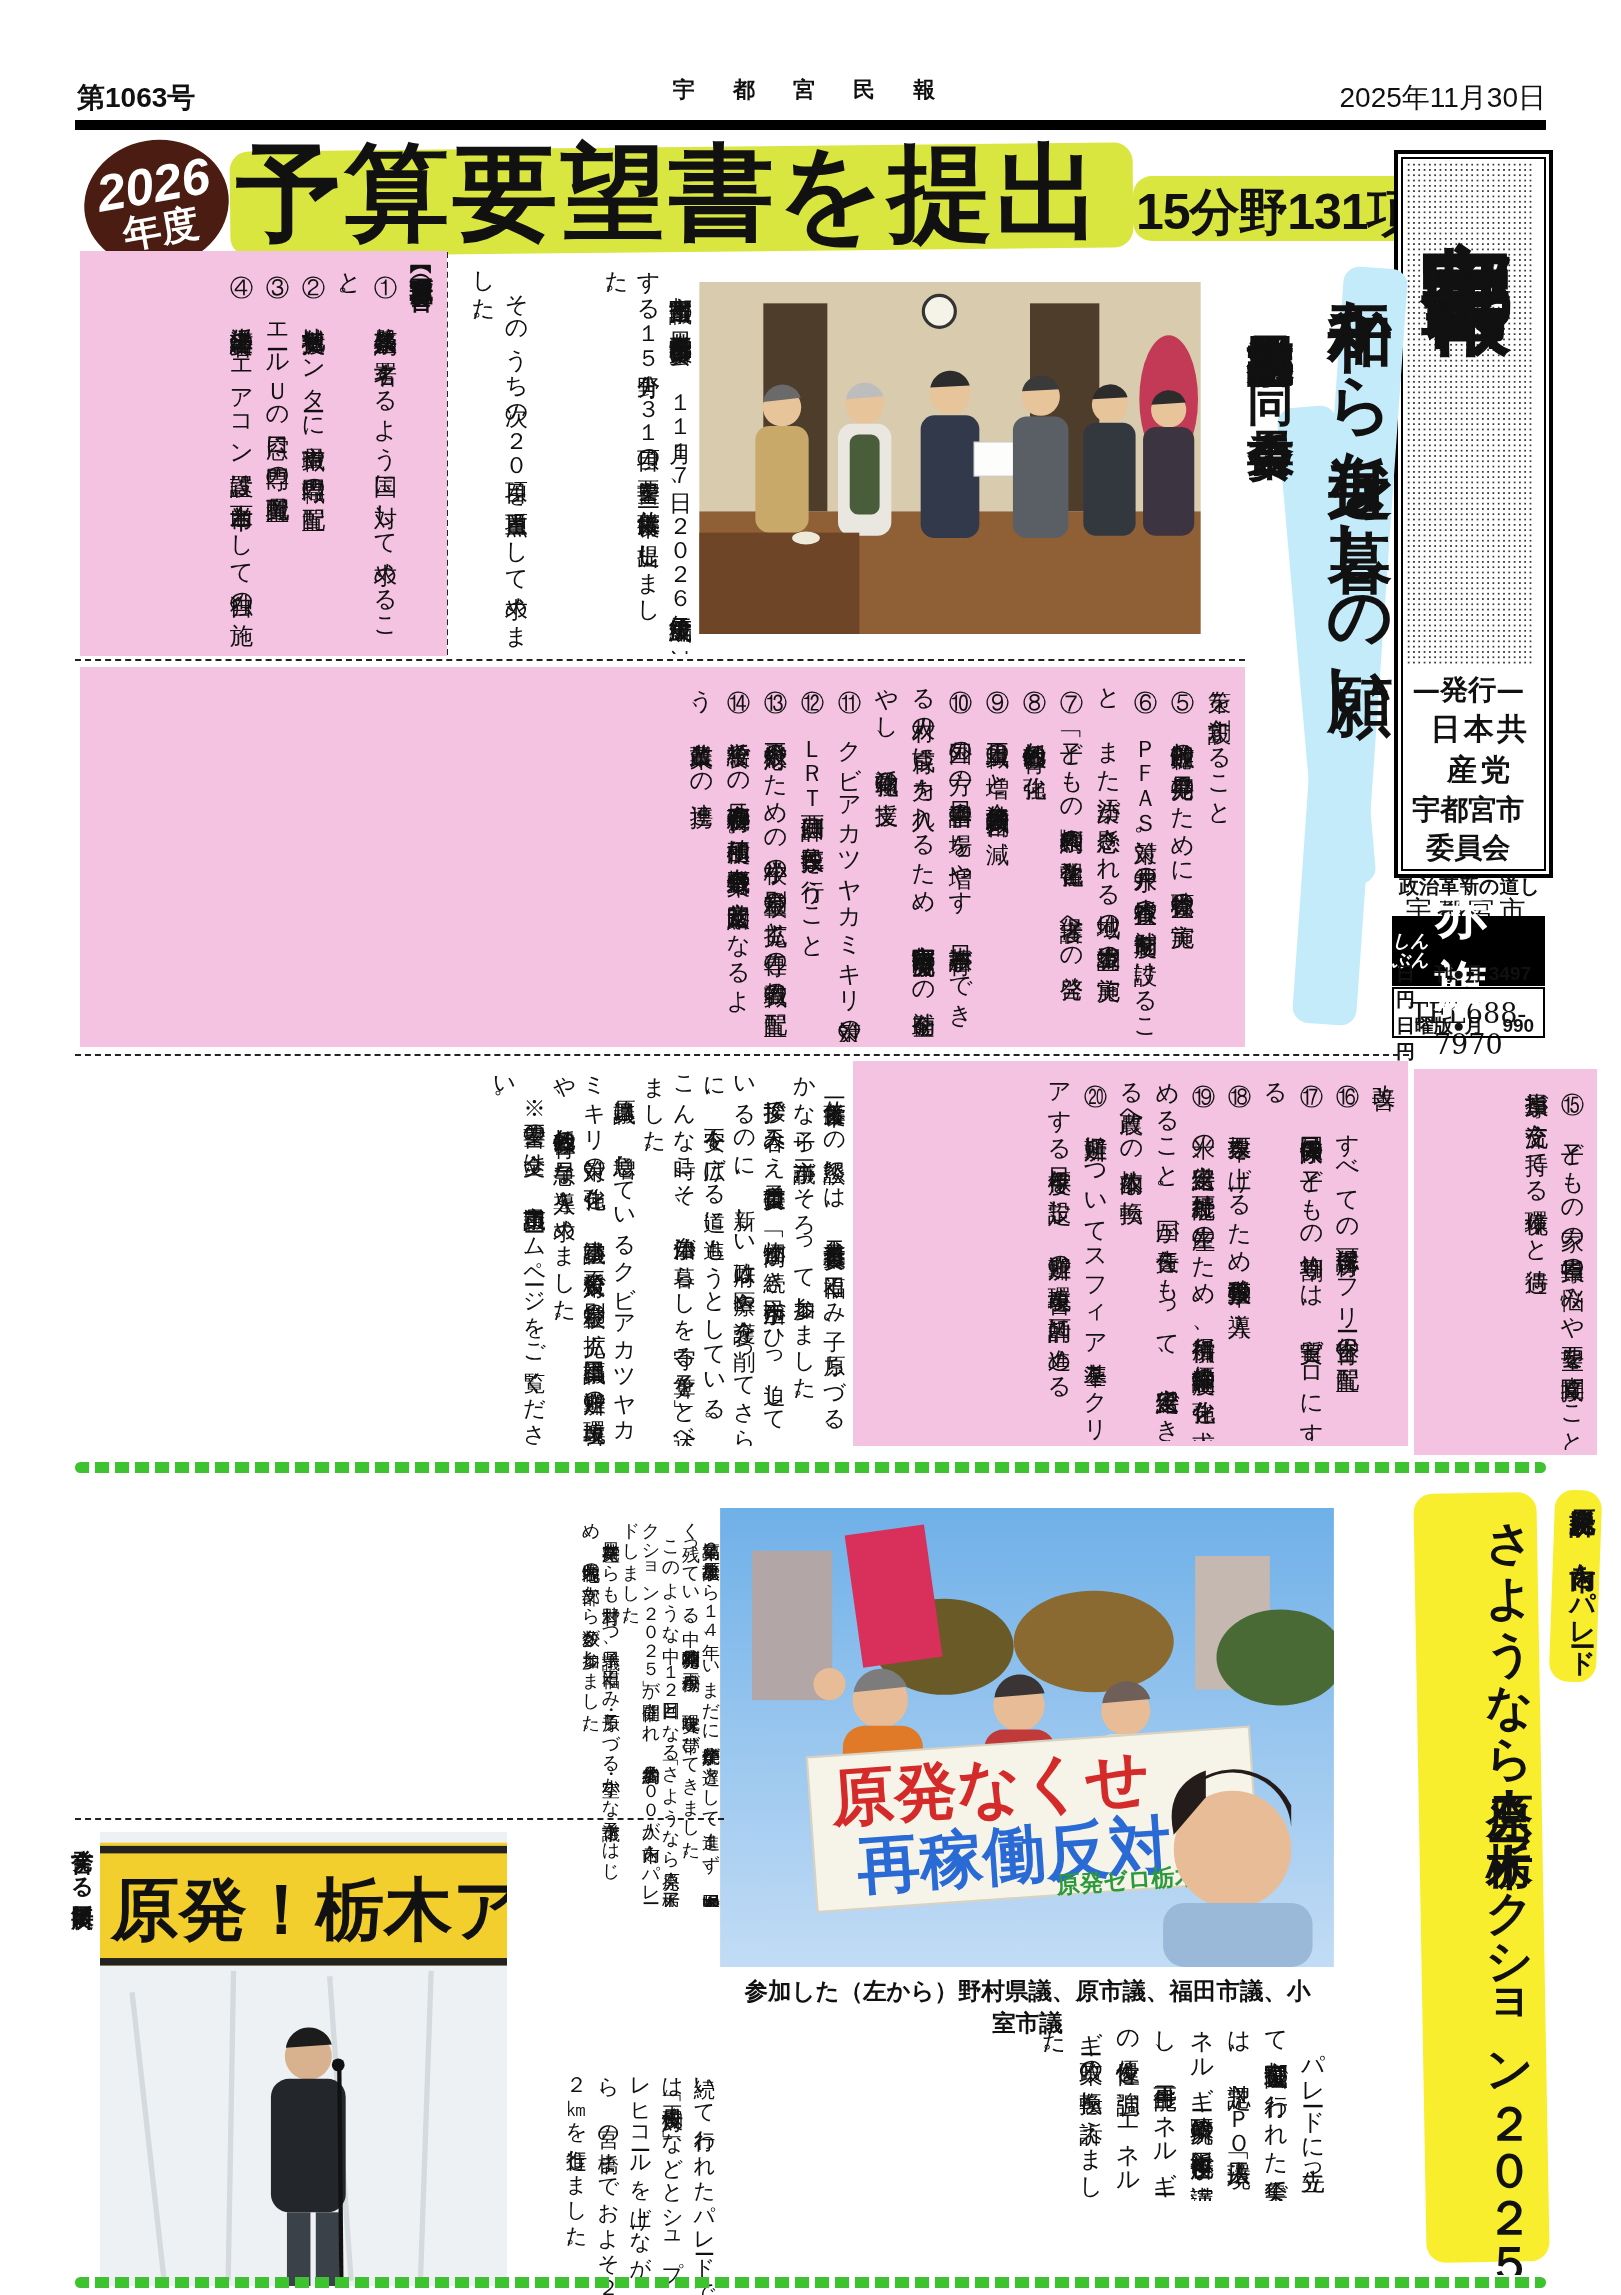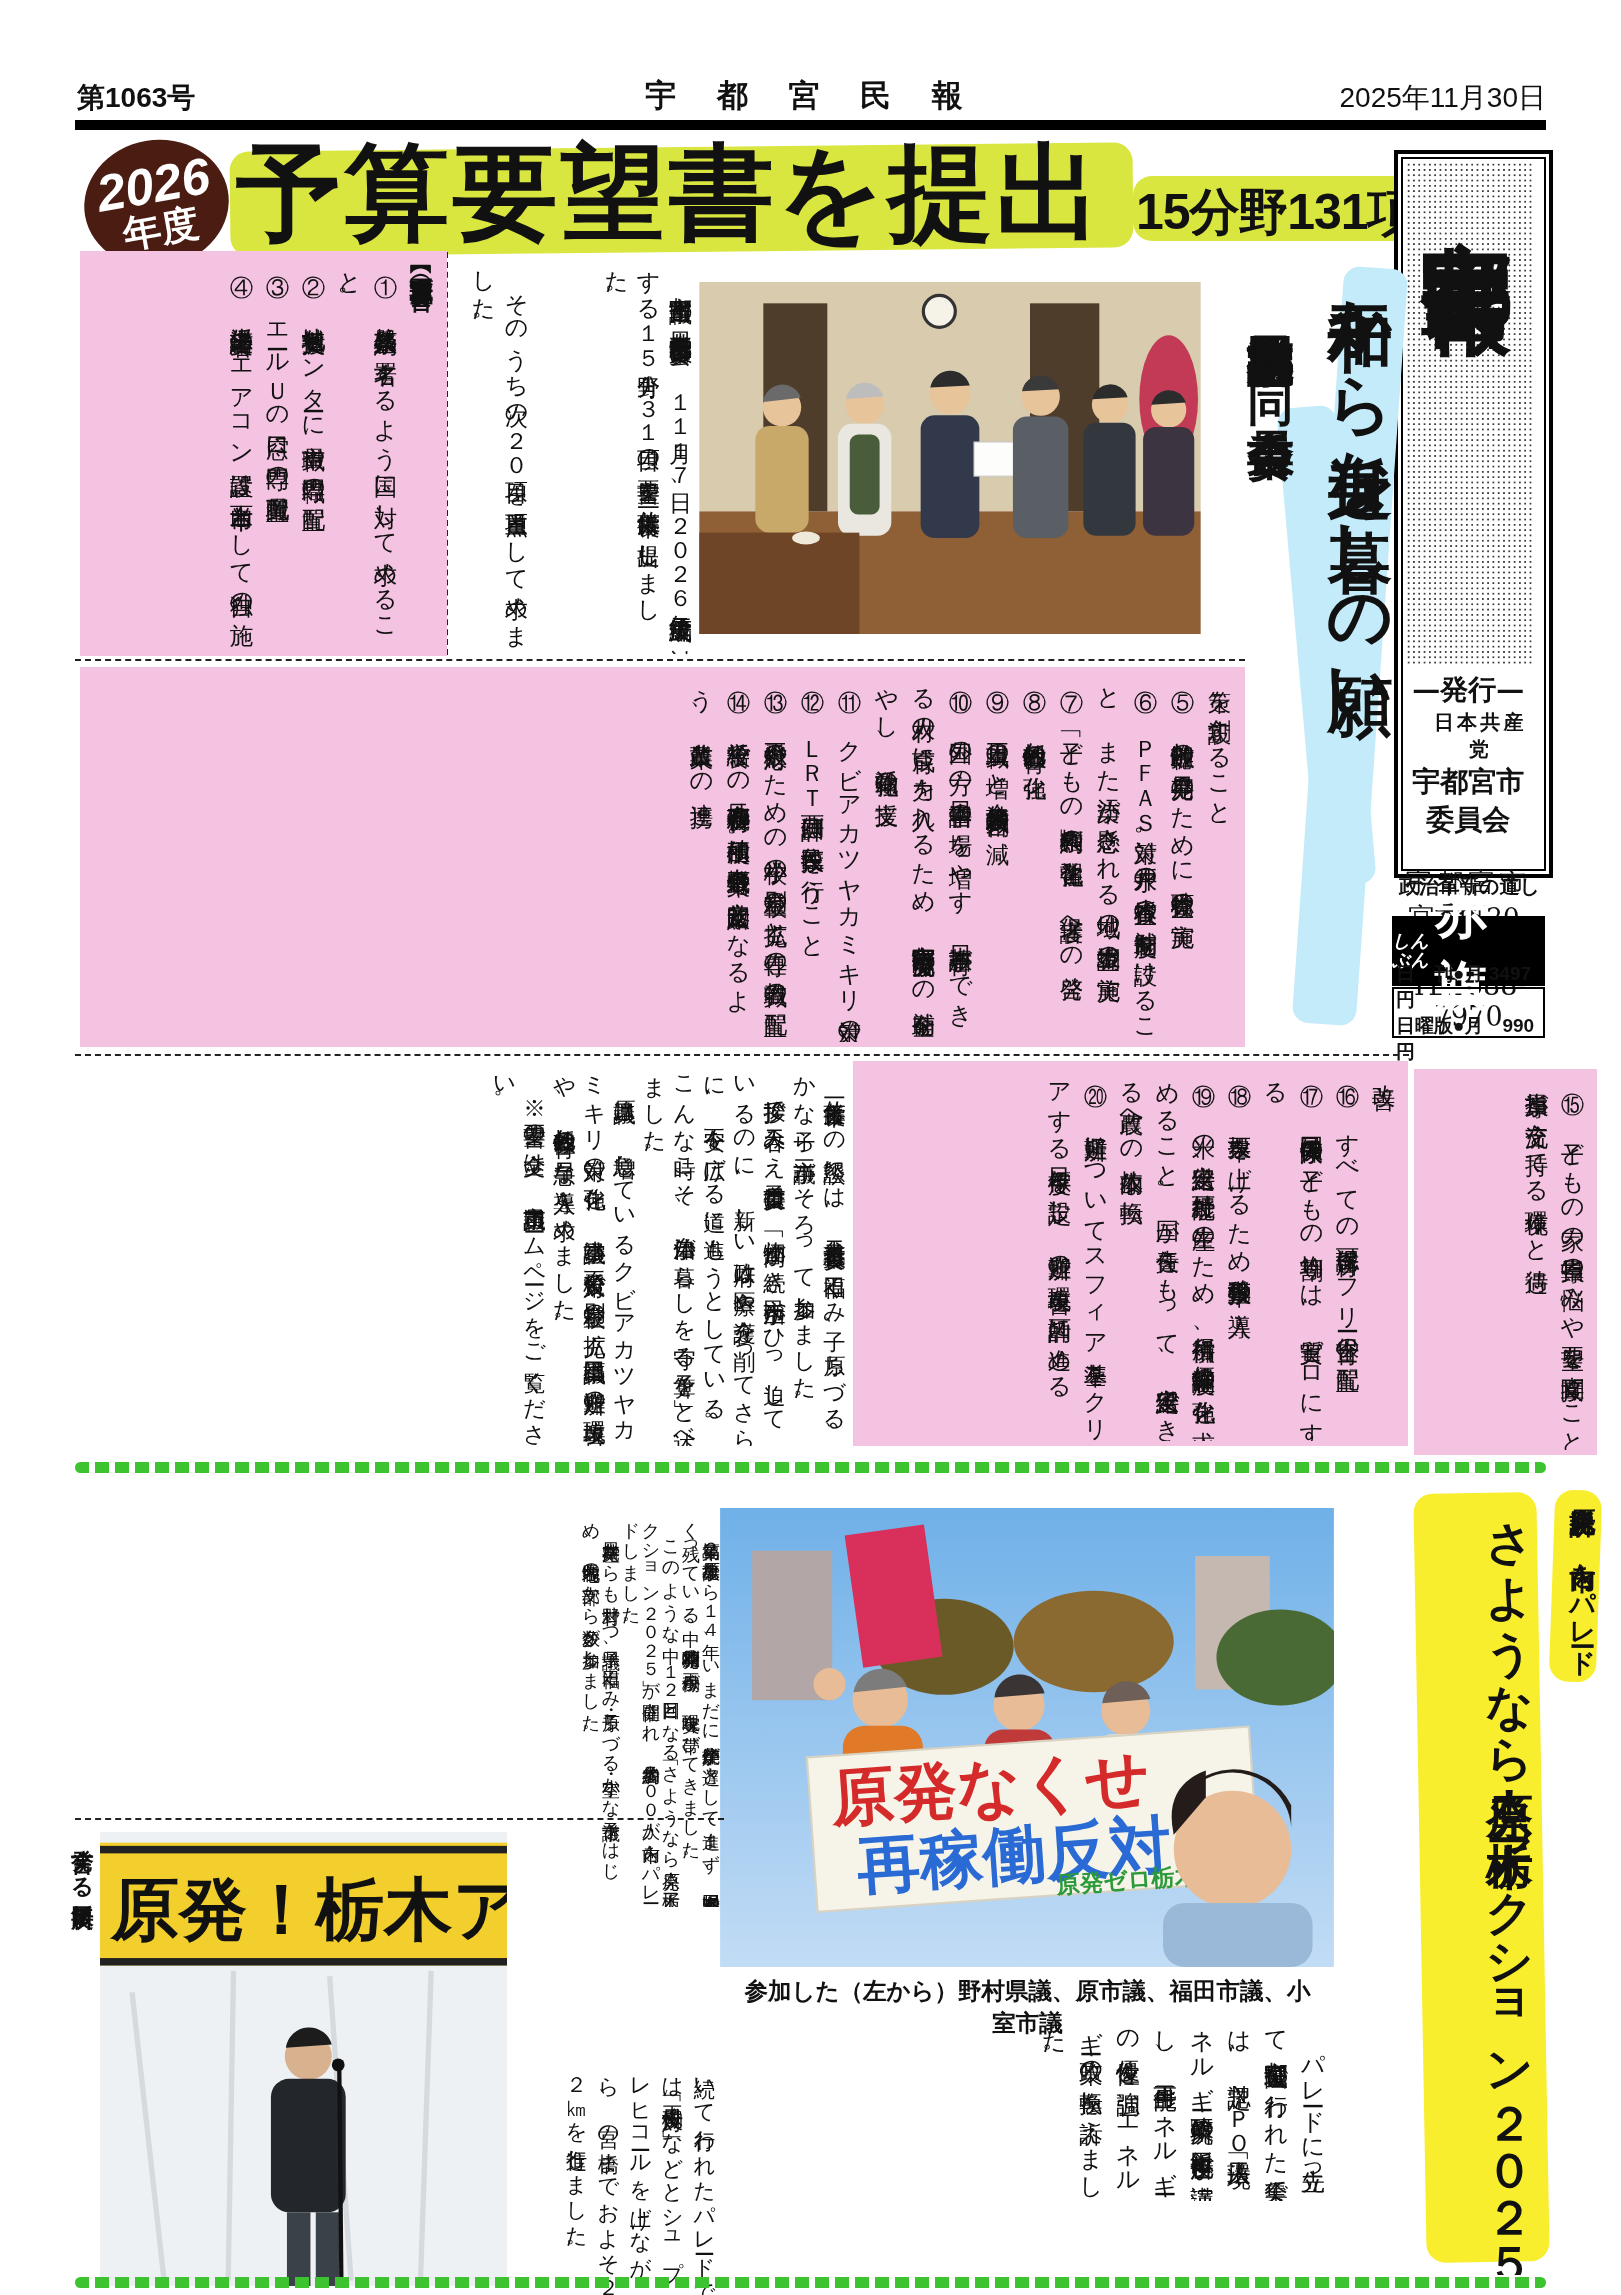--- a/index.html
+++ b/index.html
@@ -18,21 +18,21 @@
   .hl-yg{background:#d9e63f;border-radius:19px;}
   .hl-y{background:#f8ee2e;border-radius:19px;}
   .hl-cyan{background:#c3ebf9;border-radius:16px;}
   svg text{font-family:"Liberation Sans",sans-serif;font-weight:bold;}
   .photoframe{overflow:hidden;}
 </style>
 </head>
 <body>
 
 <div class="abs" style="left:77px;top:79px;font-size:28px;font-weight:bold;">第1063号</div>
-<div class="abs" style="left:545px;top:75px;width:534px;text-align:center;font-size:31px;font-weight:900;letter-spacing:16px;">宇 都 宮 民 報</div>
+<div class="abs" style="left:545px;top:75px;width:534px;text-align:center;font-size:22px;font-weight:900;letter-spacing:16px;">宇 都 宮 民 報</div>
 <div class="abs" style="left:1249px;top:79px;width:297px;text-align:right;font-size:28px;">2025年11月30日</div>
 <div class="abs" style="left:75px;top:120px;width:1471px;height:9.6px;background:#000;"></div>
 
 <div class="abs" style="left:84px;top:140px;width:145px;height:127px;background:#4b1d12;border-radius:50%;
             transform:rotate(-10deg);display:flex;flex-direction:column;align-items:center;justify-content:center;color:#fff;">
   <div style="font-size:51px;font-weight:900;font-style:italic;line-height:1;">2026</div>
   <div style="font-size:38px;font-weight:900;line-height:1;">年度</div>
 </div>
 
 <div class="abs hl-yg" style="left:230px;top:147px;width:903px;height:105px;transform:rotate(-0.6deg);"></div>
@@ -43,21 +43,21 @@
 
 <div class="abs" style="left:1394px;top:150px;width:151px;height:720px;border:4.8px solid #000;background:#fff;">
   <div class="abs" style="left:3.2px;top:3.2px;right:3.2px;bottom:3.2px;border:2.1px solid #000;"></div>
   <div class="abs" style="left:7.5px;top:7.5px;width:126px;height:502px;
               background-image:radial-gradient(#3a3a3a 0.9px,rgba(0,0,0,0) 0.9px);background-size:5.3px 5.3px;
               display:flex;align-items:center;justify-content:center;">
     <div class="v serif" style="font-size:91px;font-weight:bold;letter-spacing:7.5px;height:496px;">宇都宮民報</div>
   </div>
   <div class="abs serif" style="left:5.3px;top:517px;width:130px;text-align:center;">
     <div style="font-size:28px;font-weight:bold;">—発行—</div>
-    <div style="font-size:20px;font-weight:bold;letter-spacing:3.2px;padding-left:24px;">日本共産党</div>
+    <div style="font-size:30px;font-weight:bold;letter-spacing:3.2px;padding-left:24px;">日本共産党</div>
     <div style="font-size:28px;font-weight:bold;">宇都宮市委員会</div>
     <div style="font-size:26px;margin-top:26px;letter-spacing:5.3px;">宇都宮市</div>
     <div style="font-size:26px;">宮本町20-7</div>
     <div style="font-size:27px;margin-top:5.3px;">TEL688-7970</div>
   </div>
 </div>
 
 <div class="abs" style="left:1391px;top:874px;width:157px;text-align:center;font-weight:bold;font-size:20px;line-height:1.25;">
   <div>政治革新の道しるべ、</div>
   <div>真実つたえ希望はこぶ</div>

